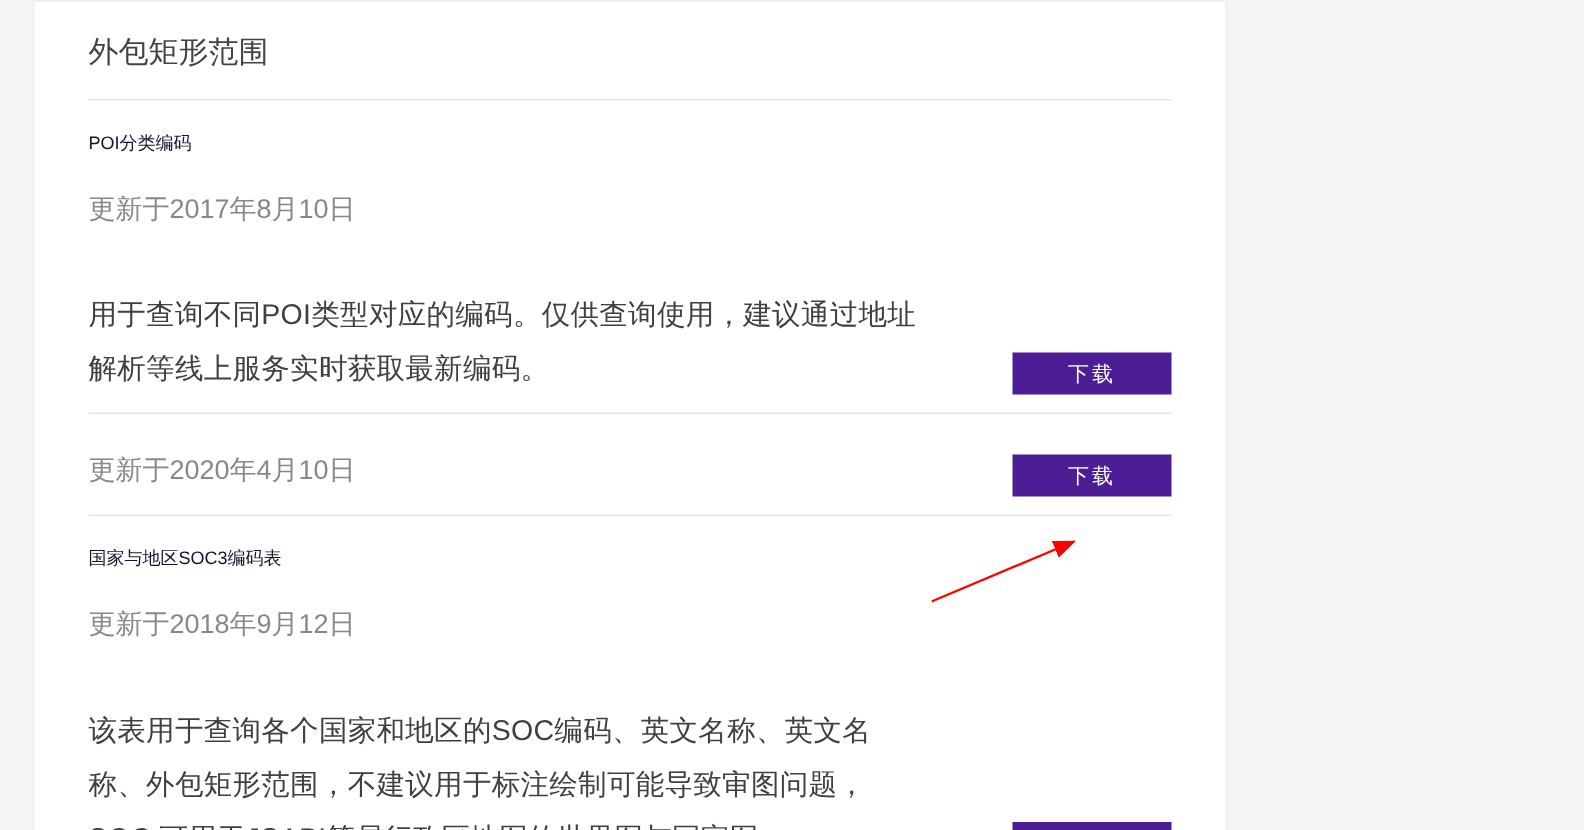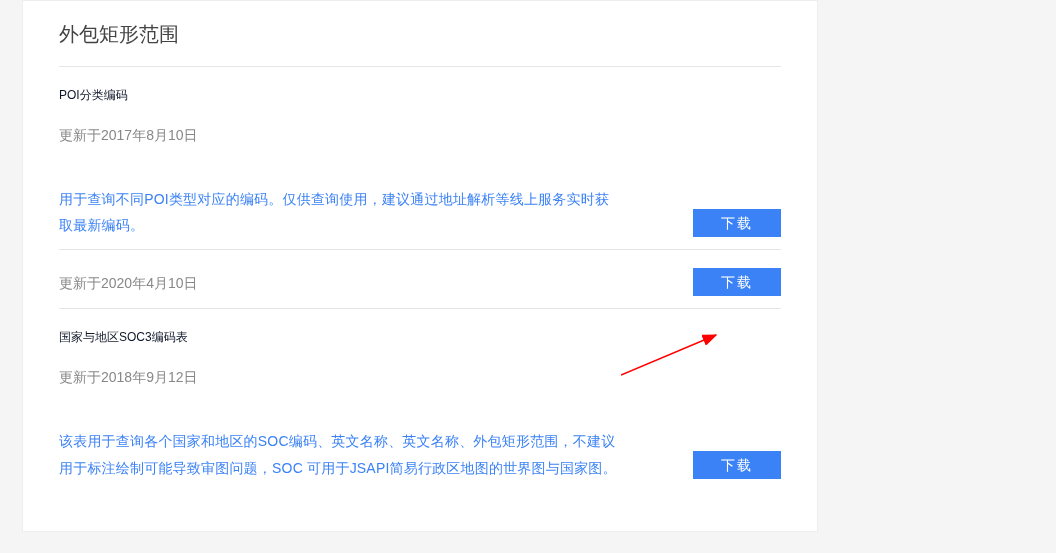--- a/index.html
+++ b/index.html
@@ -32,41 +32,41 @@
     border-top: 1px solid #e5e5e5;
   }
   .item:first-of-type { border-top: 1px solid #e5e5e5; }
   .item-title {
     font-size: 12px;
     color: #0f172a;
     font-weight: 400;
     margin-bottom: 18px;
   }
   .item-meta {
-    font-size: 14px;
+    font-size: 18px;
     color: #888;
     line-height: 1.9;
     margin-bottom: 2px;
   }
   .item-desc {
-    font-size: 14px;
-    color: #3b82f6;
+    font-size: 19px;
+    color: #404040;
     line-height: 1.9;
     max-width: 560px;
     letter-spacing: 0.2px;
     margin-top: 37px;
   }
   .download-btn {
     position: absolute;
     right: 0;
     bottom: 12px;
-    width: 88px;
+    width: 106px;
     height: 28px;
     line-height: 28px;
-    background: #3b82f6;
+    background: #4c1d95;
     color: #fff;
     text-align: center;
     font-size: 14px;
     border: none;
     cursor: pointer;
     letter-spacing: 2px;
   }
   .arrow-svg {
     position: absolute;
     left: 562px;

